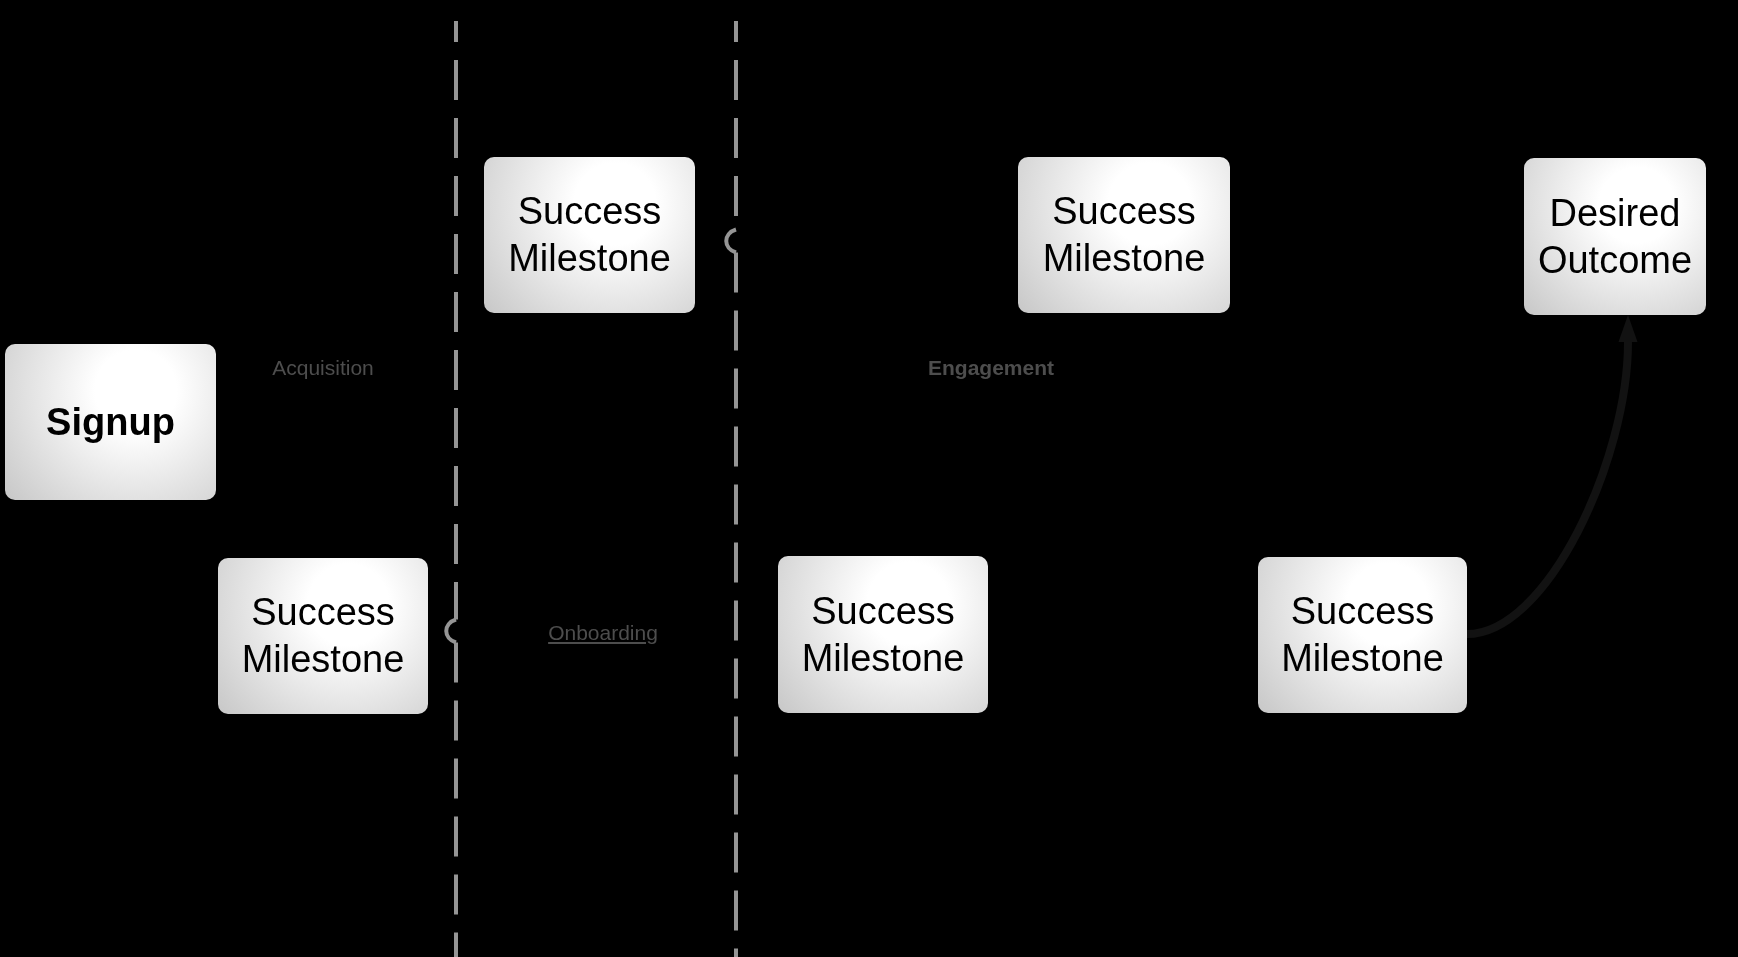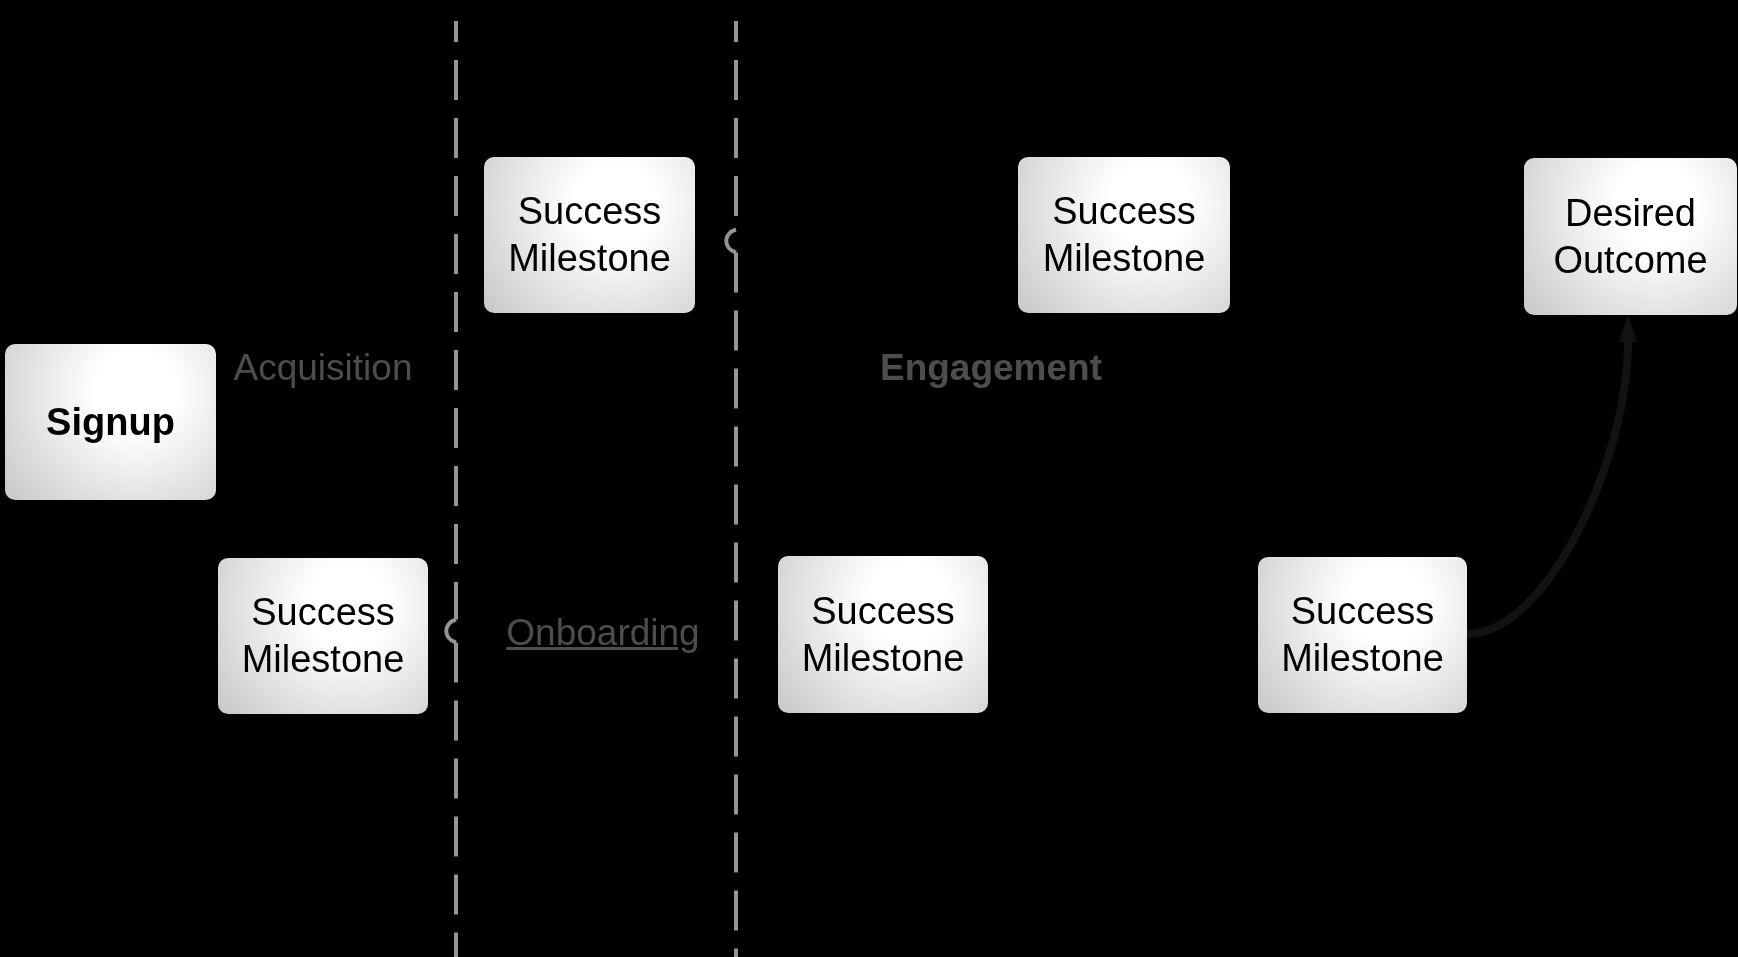--- a/index.html
+++ b/index.html
@@ -20,21 +20,21 @@
     color:#000000;
     font-size:38px;
     line-height:47px;
     box-sizing:border-box;
     padding:6px 10px;
   }
   .phase-label{
     position:absolute;
     transform:translate(-50%,-50%);
     color:#4d4d4d;
-    font-size:37px;
+    font-size:21px;
     white-space:nowrap;
   }
 </style>
 </head>
 <body>
 
 <div id="canvas">
   <svg id="layer" xmlns="http://www.w3.org/2000/svg" viewBox="0 0 1738 957">
       <path d="M 216 422 C 269.5 422 323 487.4 323 531" fill="none" stroke="#000000" stroke-width="8"></path>
       <path d="M 323 558 L 313.5 531 L 332.5 531 Z" fill="#000000"></path>
@@ -67,20 +67,20 @@
   </div>
   <div class="node" style="left: 778px; top: 556px; width: 210px; height: 157px;">
     <span>Success Milestone</span>
   </div>
   <div class="node" style="left: 1018px; top: 157px; width: 212px; height: 156px;">
     <span>Success Milestone</span>
   </div>
   <div class="node" style="left: 1258px; top: 557px; width: 209px; height: 156px;">
     <span>Success Milestone</span>
   </div>
-  <div class="node" style="left: 1524px; top: 158px; width: 213px; height: 157px;">
+  <div class="node" style="left: 1524px; top: 158px; width: 182px; height: 157px;">
     <span>Desired Outcome</span>
   </div>
 
   <div class="phase-label" style="left: 323px; top: 368px;">Acquisition</div>
   <div class="phase-label" style="left: 603px; top: 633px; text-decoration: underline;">Onboarding</div>
   <div class="phase-label" style="left: 991px; top: 368px; font-weight: bold;">Engagement</div>
 </div>
 
 </body></html>

